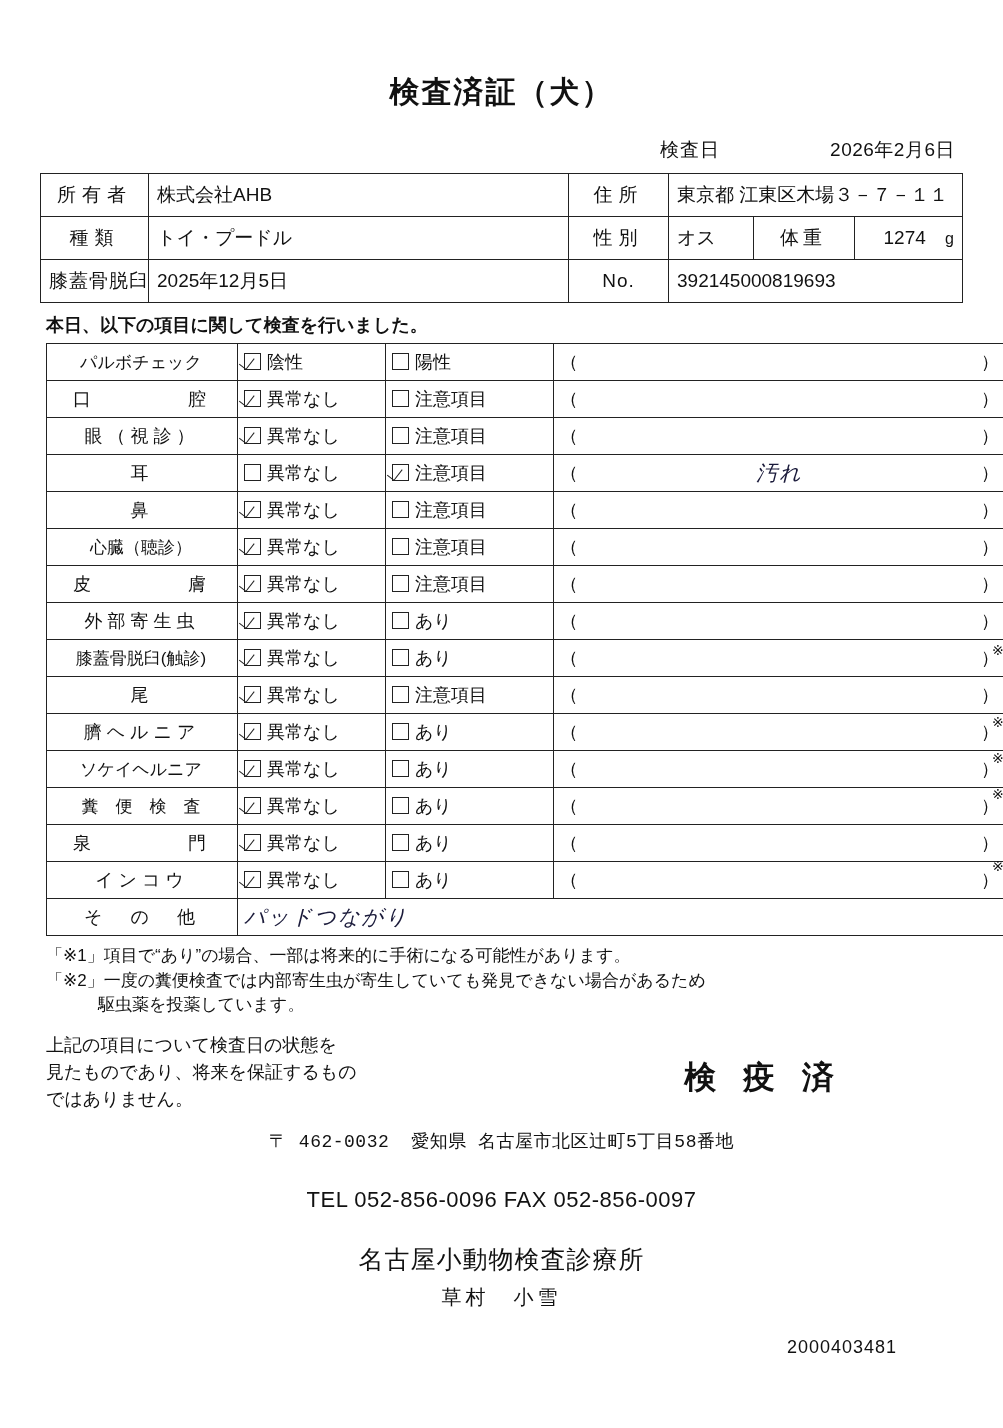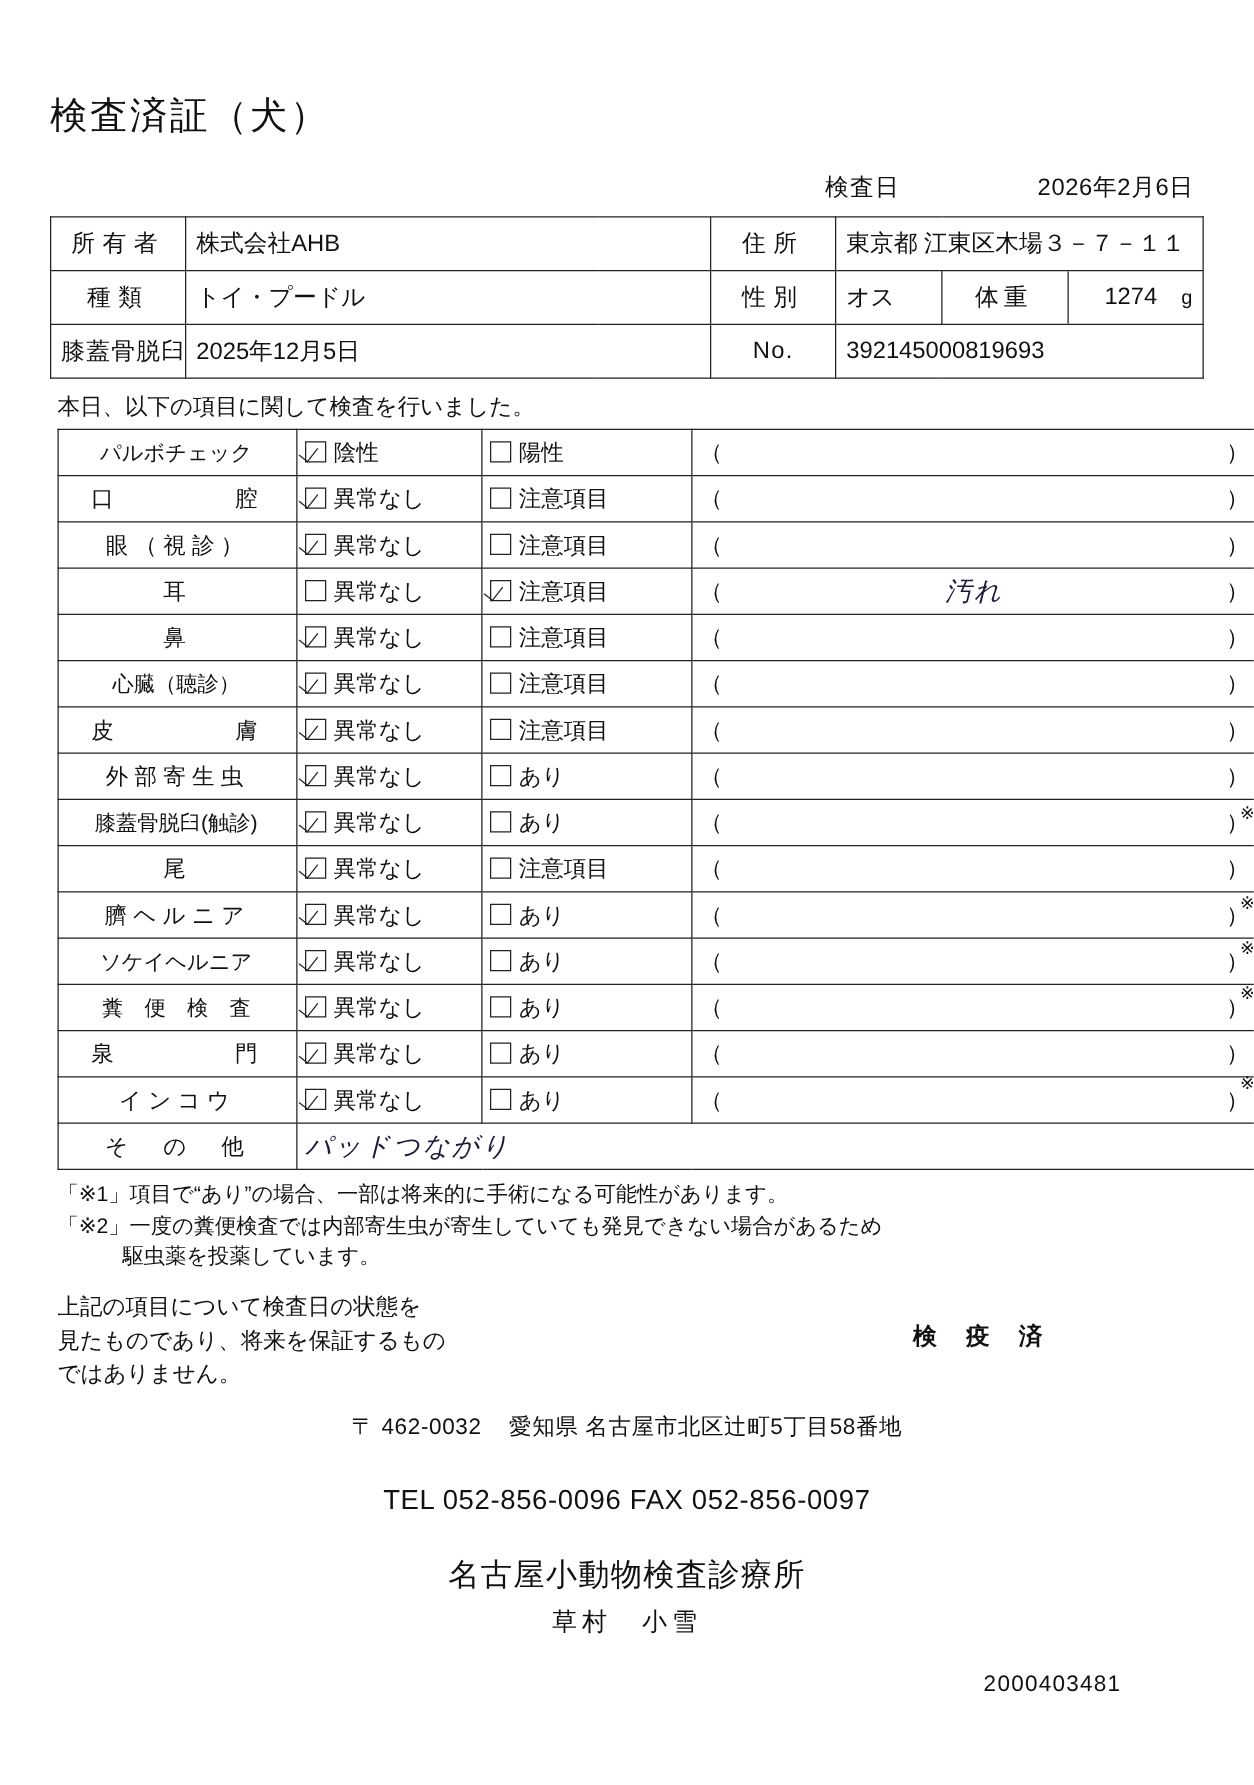--- a/index.html
+++ b/index.html
@@ -17,23 +17,23 @@
   }
   .page {
     position: relative;
     width: 1003px;
     height: 1428px;
     box-sizing: border-box;
     padding: 0 40px;
   }
   
   .doc-title {
-    text-align: left;
+    text-align: center;
     font-size: 30px;
-    font-weight: normal;
+    font-weight: bold;
     letter-spacing: 2px;
     margin-top: 72px;
     margin-bottom: 6px;
   }
   
   .exam-date-row {
     display: flex;
     justify-content: flex-end;
     align-items: baseline;
     font-size: 19px;
@@ -68,20 +68,21 @@
     letter-spacing: 6px;
     padding-left: 14px;
   }
   td.lbl-cell.nosp { letter-spacing: 1px; }
   td.val-cell { text-align: left; }
   .unit-g { font-size: 16px; }
   
   .intro {
     font-size: 18px;
     margin: 10px 0 6px 6px;
+    font-weight: bold;
   }
   
   .items-wrap {
     position: relative;
   }
   table.items {
     width: 960px;
     border-collapse: collapse;
     table-layout: fixed;
     font-size: 18px;
@@ -159,29 +160,30 @@
   .disclaimer {
     font-size: 18px;
     line-height: 1.5;
     margin-left: 6px;
     width: 430px;
   }
   .stamp {
     position: absolute;
     right: 120px;
     top: 24px;
-    font-size: 19px;
+    font-size: 32px;
     font-weight: bold;
     letter-spacing: 9px;
   }
   .addr {
     text-align: center;
     font-size: 18px;
     margin-top: 16px;
     letter-spacing: 0.5px;
+    font-family: Liberation Mono, monospace;
   }
   .addr .zip { margin-right: 22px; }
   .tel {
     text-align: center;
     font-size: 22px;
     margin-top: 34px;
     letter-spacing: 0.5px;
   }
   .clinic {
     text-align: center;

